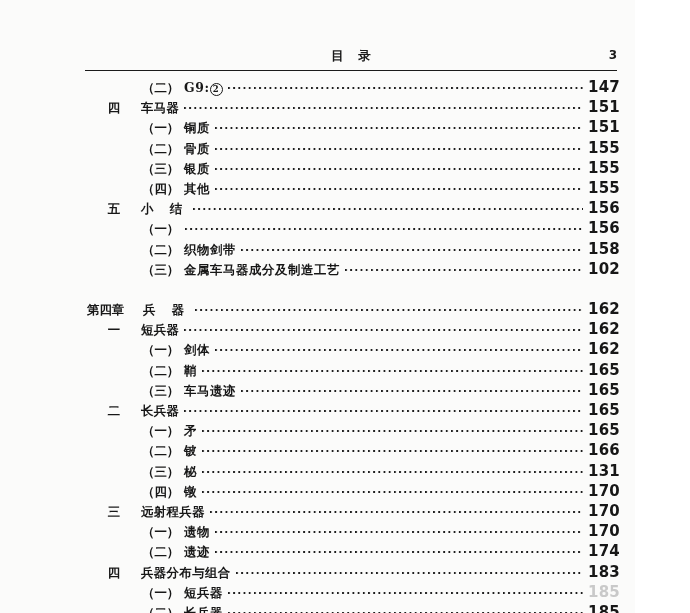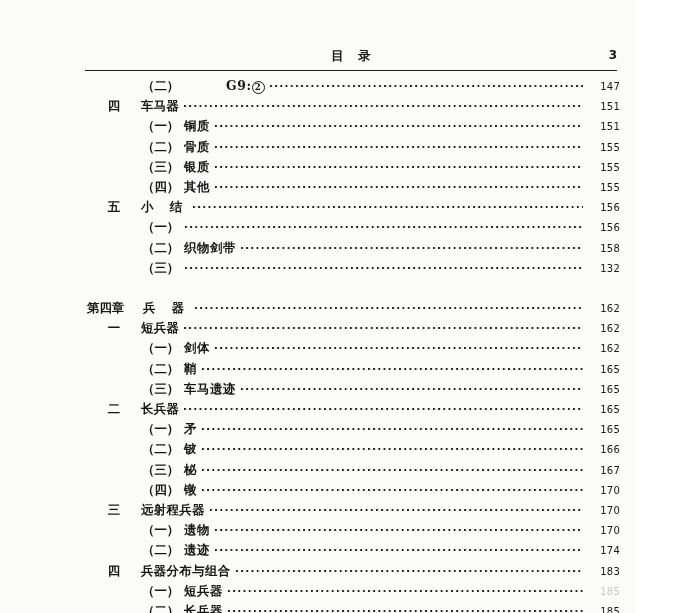--- a/index.html
+++ b/index.html
@@ -97,22 +97,22 @@
     right: 0;
     bottom: 3px;
     height: 2px;
     background-image: radial-gradient(circle at 1px 1px, #1d1d1d 1px, rgba(0,0,0,0) 1.3px);
     background-size: 5.2px 2px;
     background-repeat: repeat-x;
   }
   .pageno {
     flex: 0 0 34px;
     text-align: right;
-    font-weight: normal;
-    font-size: 10px;
+    font-weight: bold;
+    font-size: 15px;
     letter-spacing: 0.2px;
   }
   
   .lvl-chapter { padding-left: 2px; justify-content: space-between; }
   .lvl-chapter .num { width: 56px; letter-spacing: 0px; }
   .lvl-chapter .title { letter-spacing: 6px; }
 
   .lvl-1 { padding-left: 2px; }
   .lvl-1 .num { width: 54px; text-align: center; }
   .lvl-1 .title { letter-spacing: 0.4px; }
@@ -128,21 +128,21 @@
     border: 1.2px solid #171717;
     border-radius: 50%;
     width: 11px;
     height: 11px;
     line-height: 10px;
     text-align: center;
     font-size: 8.5px;
     font-weight: bold;
     vertical-align: 0px;
   }
-  .mono-code { font-family: "DejaVu Serif", "Liberation Serif", serif; font-weight: bold; margin-left: 42px; }
+  .mono-code { font-family: "DejaVu Serif", "Liberation Serif", serif; font-weight: bold; }
 </style>
 </head>
 <body>
 
 <div class="page">
 
   <div class="header">
     <div class="header-title">目 录</div>
     <div class="header-pageno">3</div>
   </div>
@@ -197,22 +197,23 @@
         <span class="pageno">156</span>
       </div>
       <div class="row lvl-2">
         <span class="num">（二）</span>
         <span class="title">织物剑带</span>
         <span class="leader"></span>
         <span class="pageno">158</span>
       </div>
       <div class="row lvl-2">
         <span class="num">（三）</span>
-        <span class="leader"></span>
-        <span class="pageno">132</span>
+        <span class="title">金属车马器成分及制造工艺</span>
+        <span class="leader"></span>
+        <span class="pageno">102</span>
       </div>
       <div class="row spacer"></div>
       <div class="row lvl-chapter">
         <span class="num">第四章</span>
         <span class="title">兵 器</span>
         <span class="leader"></span>
         <span class="pageno">162</span>
       </div>
       <div class="row lvl-1">
         <span class="num">一</span>
@@ -253,21 +254,21 @@
       <div class="row lvl-2">
         <span class="num">（二）</span>
         <span class="title">铍</span>
         <span class="leader"></span>
         <span class="pageno">166</span>
       </div>
       <div class="row lvl-2">
         <span class="num">（三）</span>
         <span class="title">柲</span>
         <span class="leader"></span>
-        <span class="pageno">167</span>
+        <span class="pageno">131</span>
       </div>
       <div class="row lvl-2">
         <span class="num">（四）</span>
         <span class="title">镦</span>
         <span class="leader"></span>
         <span class="pageno">170</span>
       </div>
       <div class="row lvl-1">
         <span class="num">三</span>
         <span class="title">远射程兵器</span>

